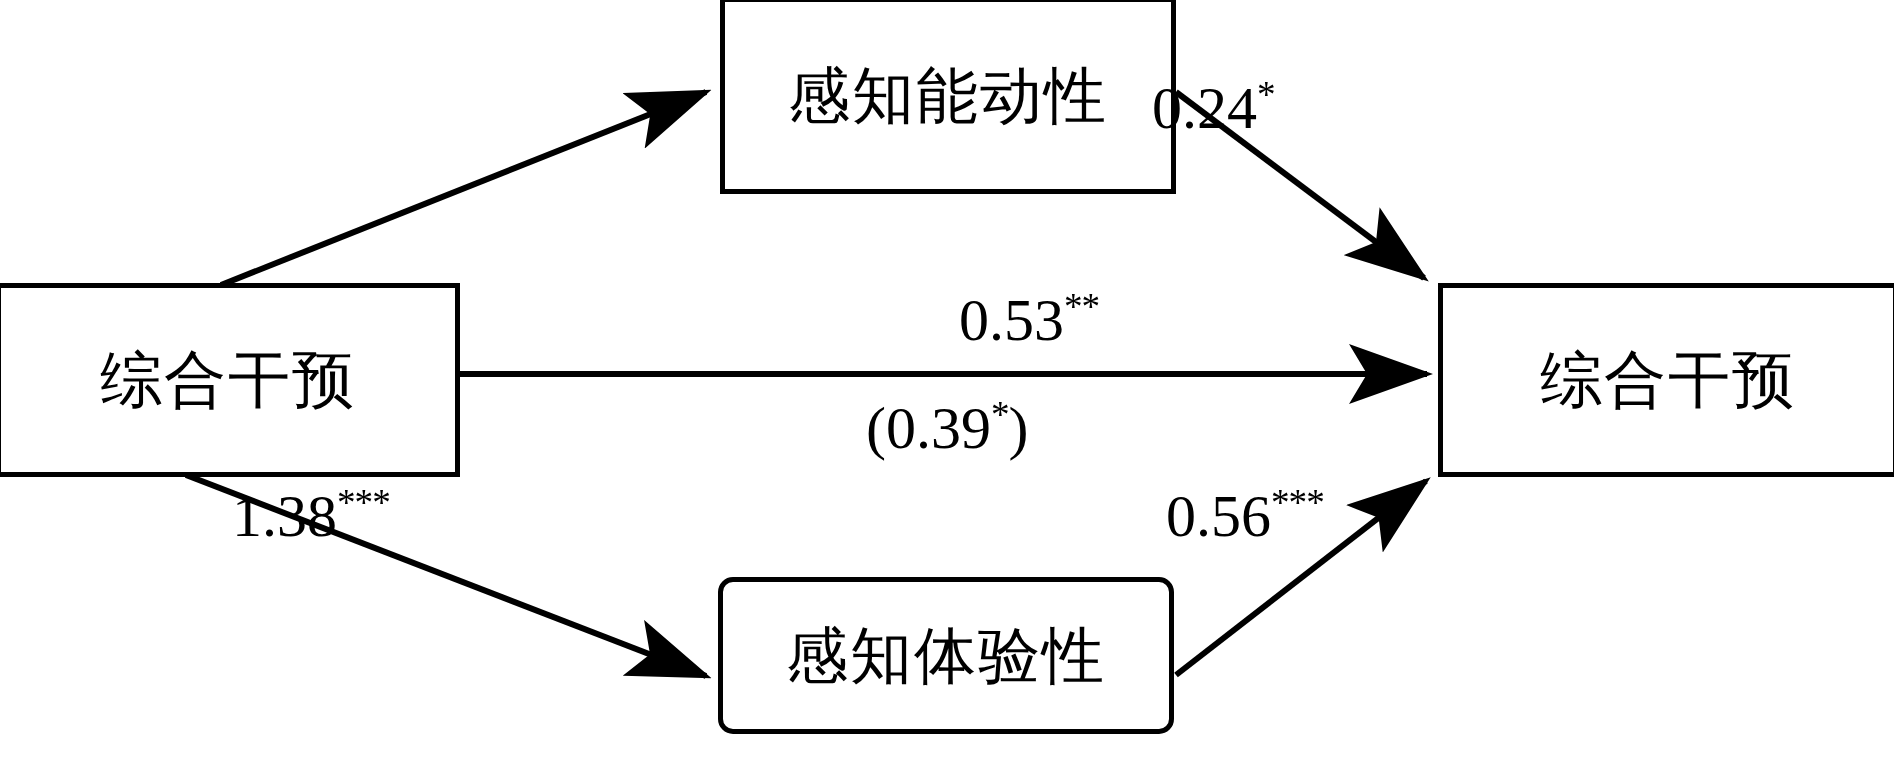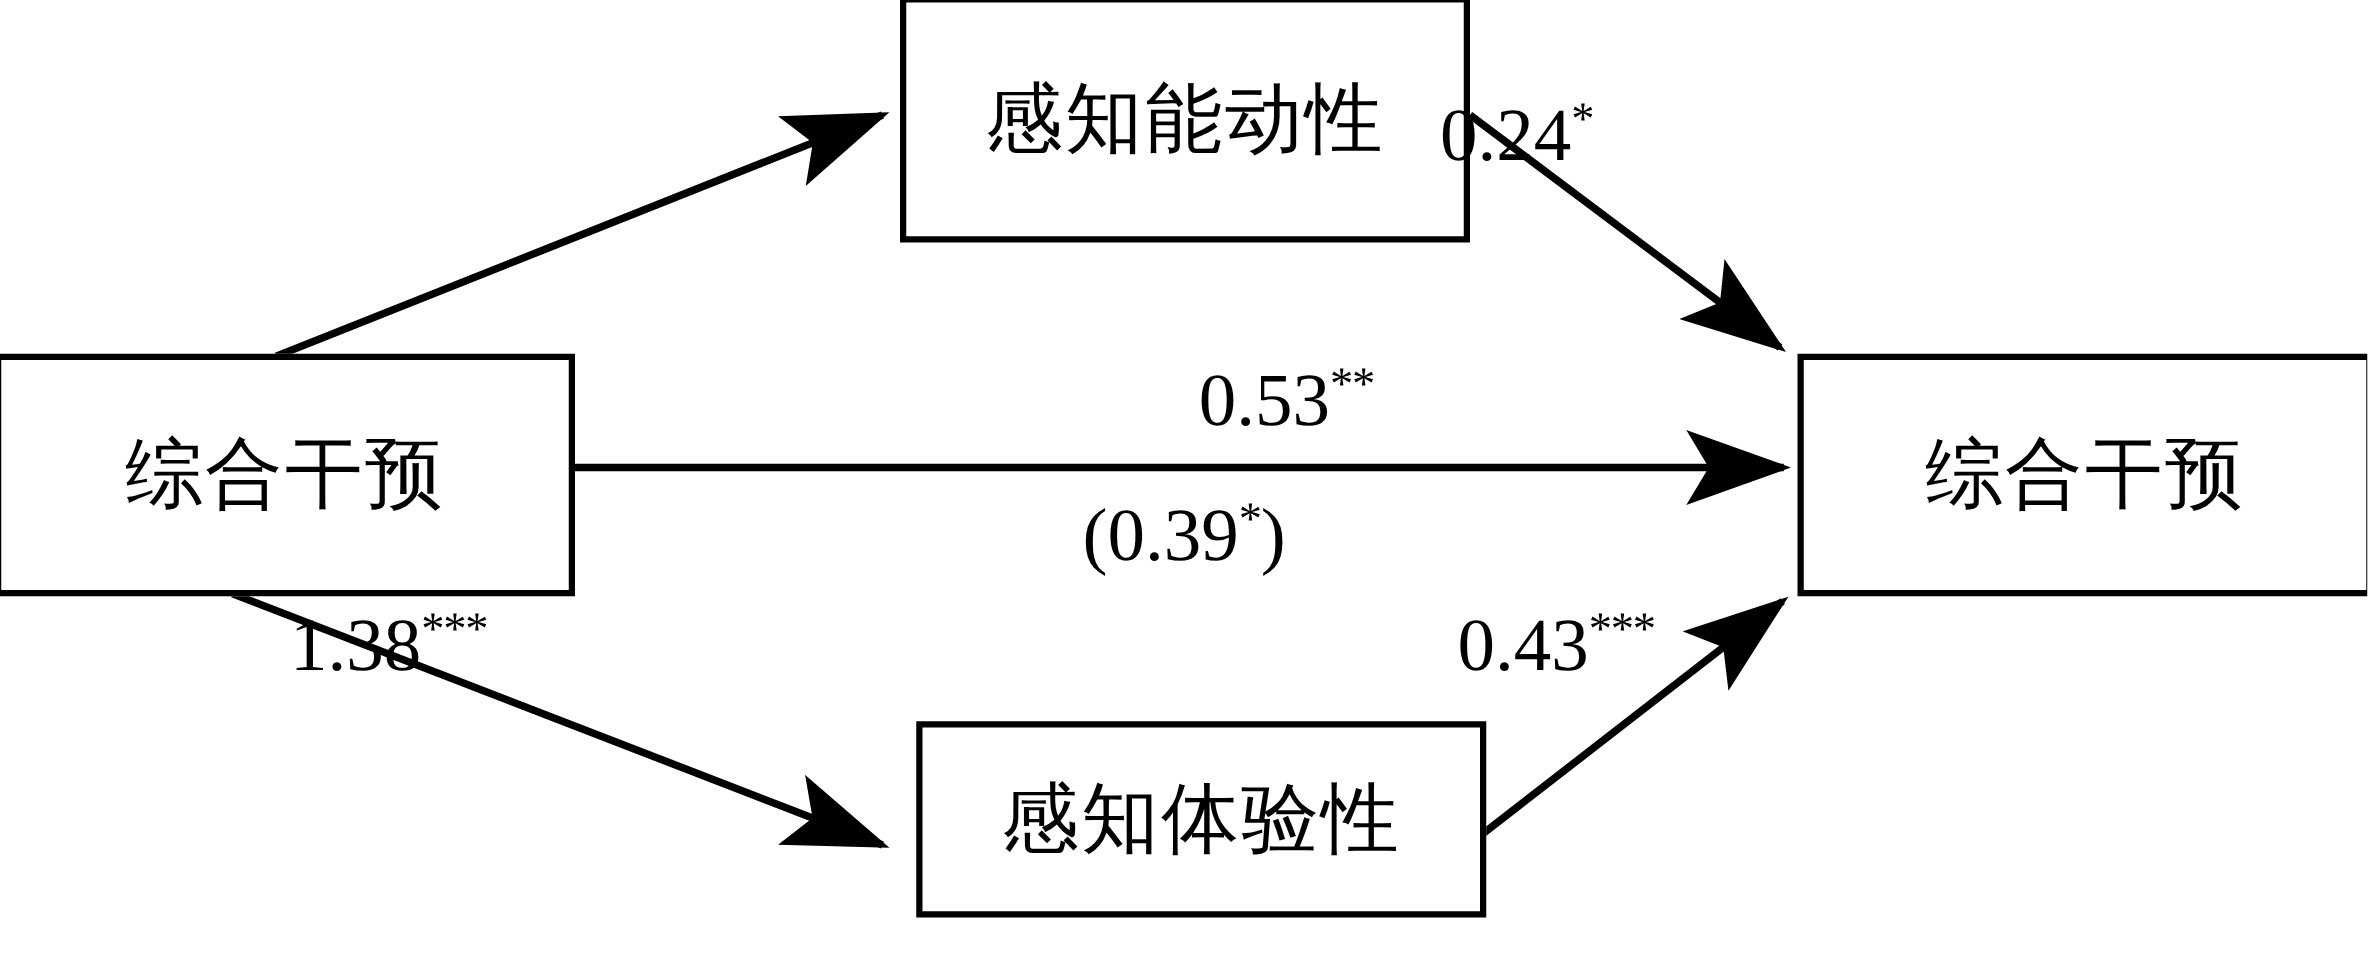--- a/index.html
+++ b/index.html
@@ -49,21 +49,21 @@
   }
   .edge-label sup {
     font-size: 0.62em;
     vertical-align: super;
     line-height: 0;
     letter-spacing: -1px;
   }
   
   #box-intervention { left: -4px;   top: 283px; width: 464px; height: 194px; }
   #box-agency       { left: 720px;  top: -3px;  width: 456px; height: 197px; }
-  #box-experience   { left: 733px;  top: 577px; width: 456px; height: 157px; }
+  #box-experience   { left: 718px;  top: 577px; width: 456px; height: 157px; border-radius: 15px; }
   #box-moral        { left: 1438px; top: 283px; width: 460px; height: 194px; }
 
   #label-a1 { left: 278px;  top: 78px;  }
   #label-b1 { left: 1152px; top: 78px;  }
   #label-c  { left: 915px;  top: 290px; margin-left: 44px; }
   #label-c2 { left: 866px;  top: 398px; }
   #label-a2 { left: 232px;  top: 486px; }
   #label-b2 { left: 1166px; top: 486px; }
 </style>
 </head>
@@ -116,16 +116,16 @@
 
   <div class="edge-label" id="label-c2">
     <span>(0.39</span><sup>*</sup><span>)</span>
   </div>
 
   <div class="edge-label" id="label-a2">
     <span>1.38</span><sup>***</sup>
   </div>
 
   <div class="edge-label" id="label-b2">
-    <span>0.43</span><sup>***</sup>
+    <span>0.56</span><sup>***</sup>
   </div>
 
 </div>
 
 </body></html>

